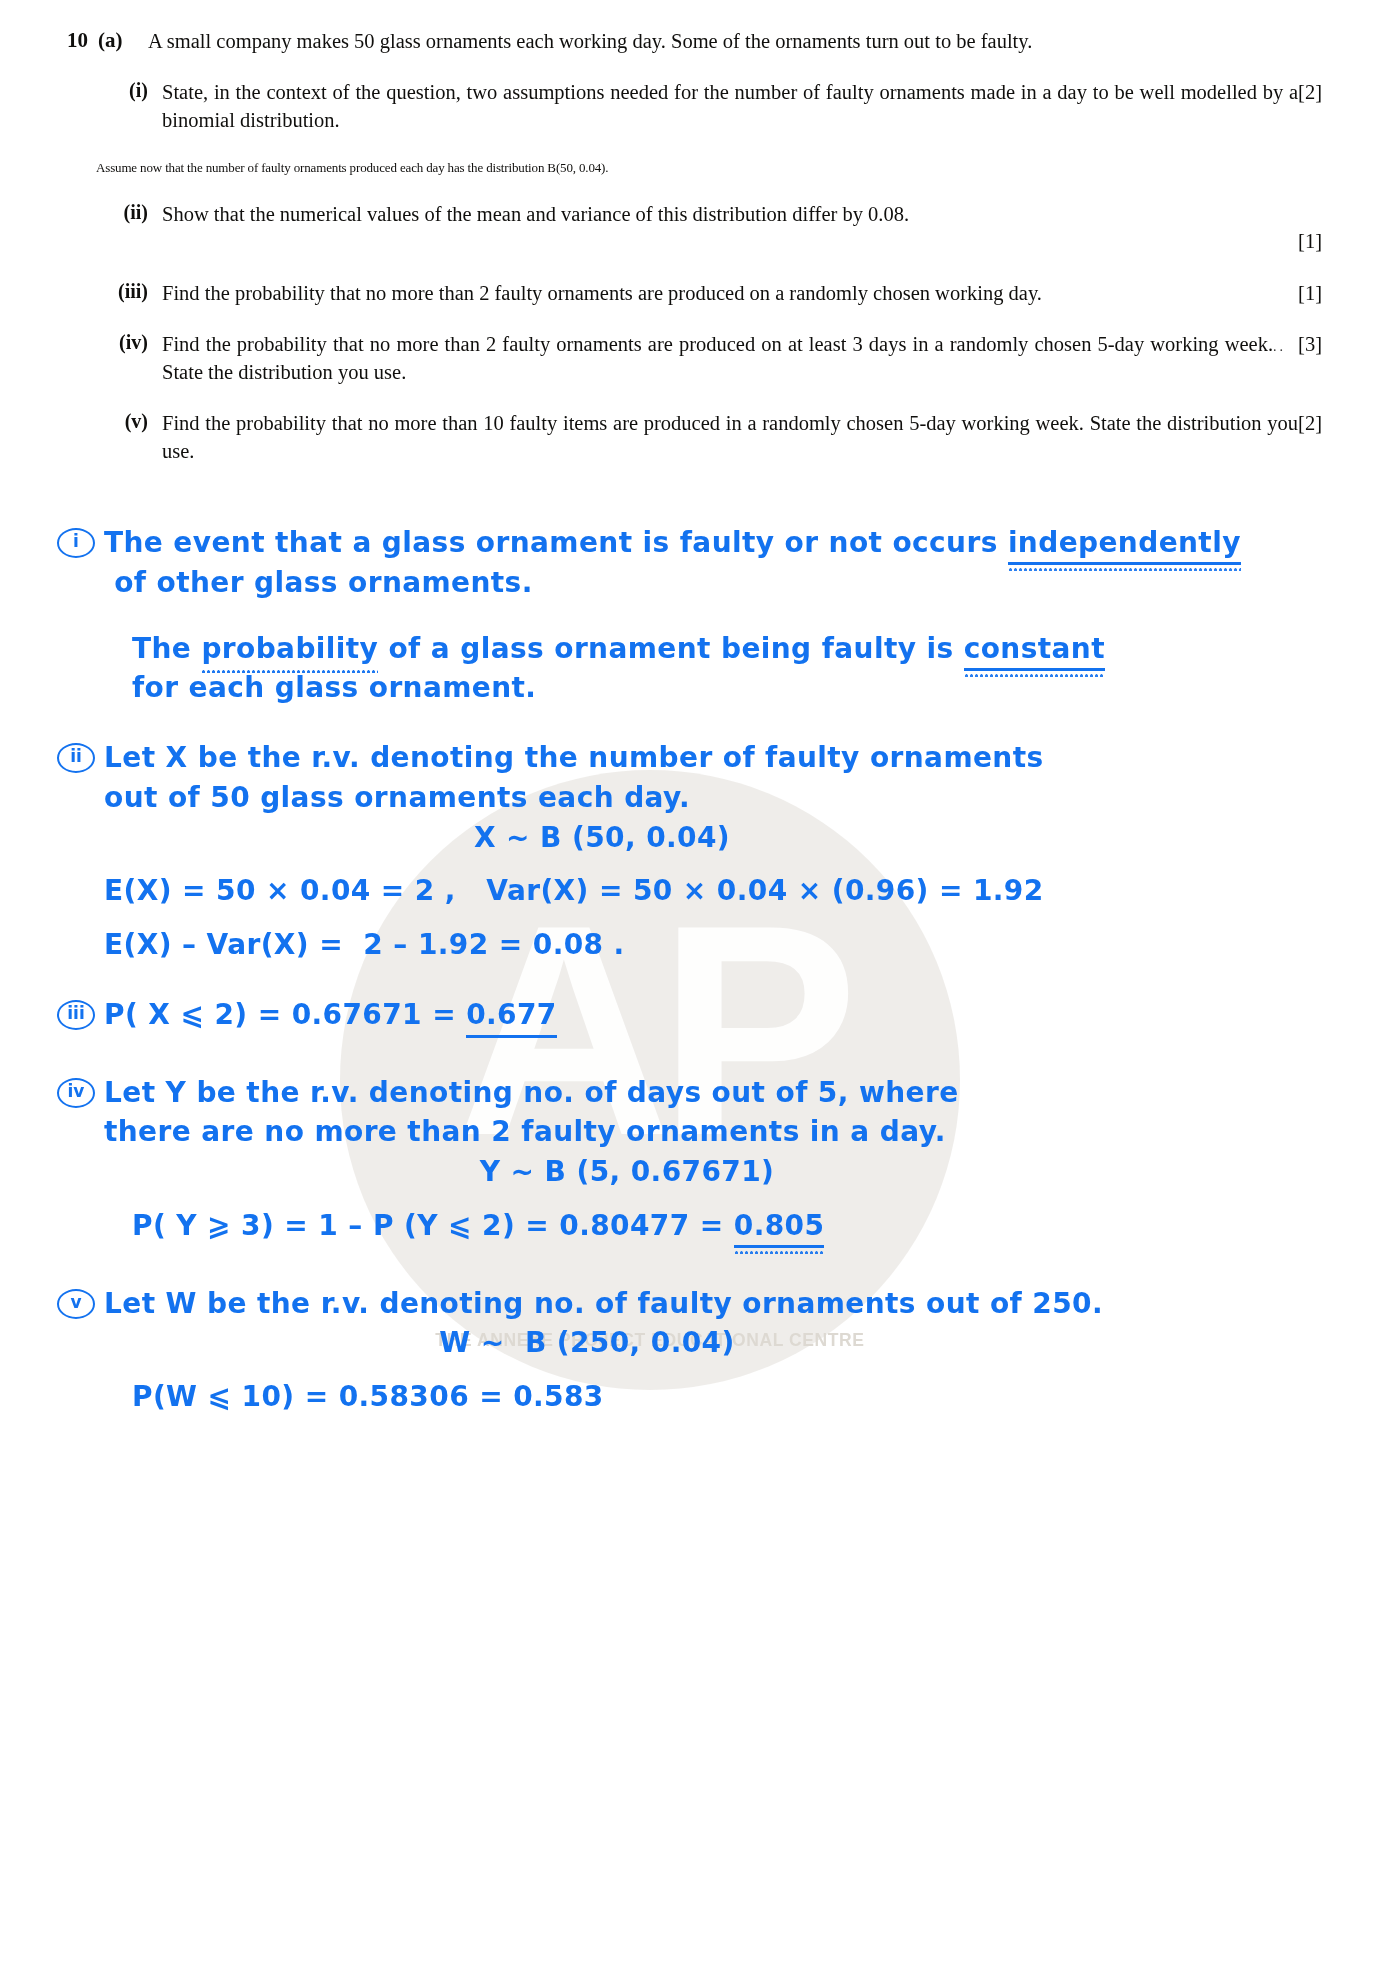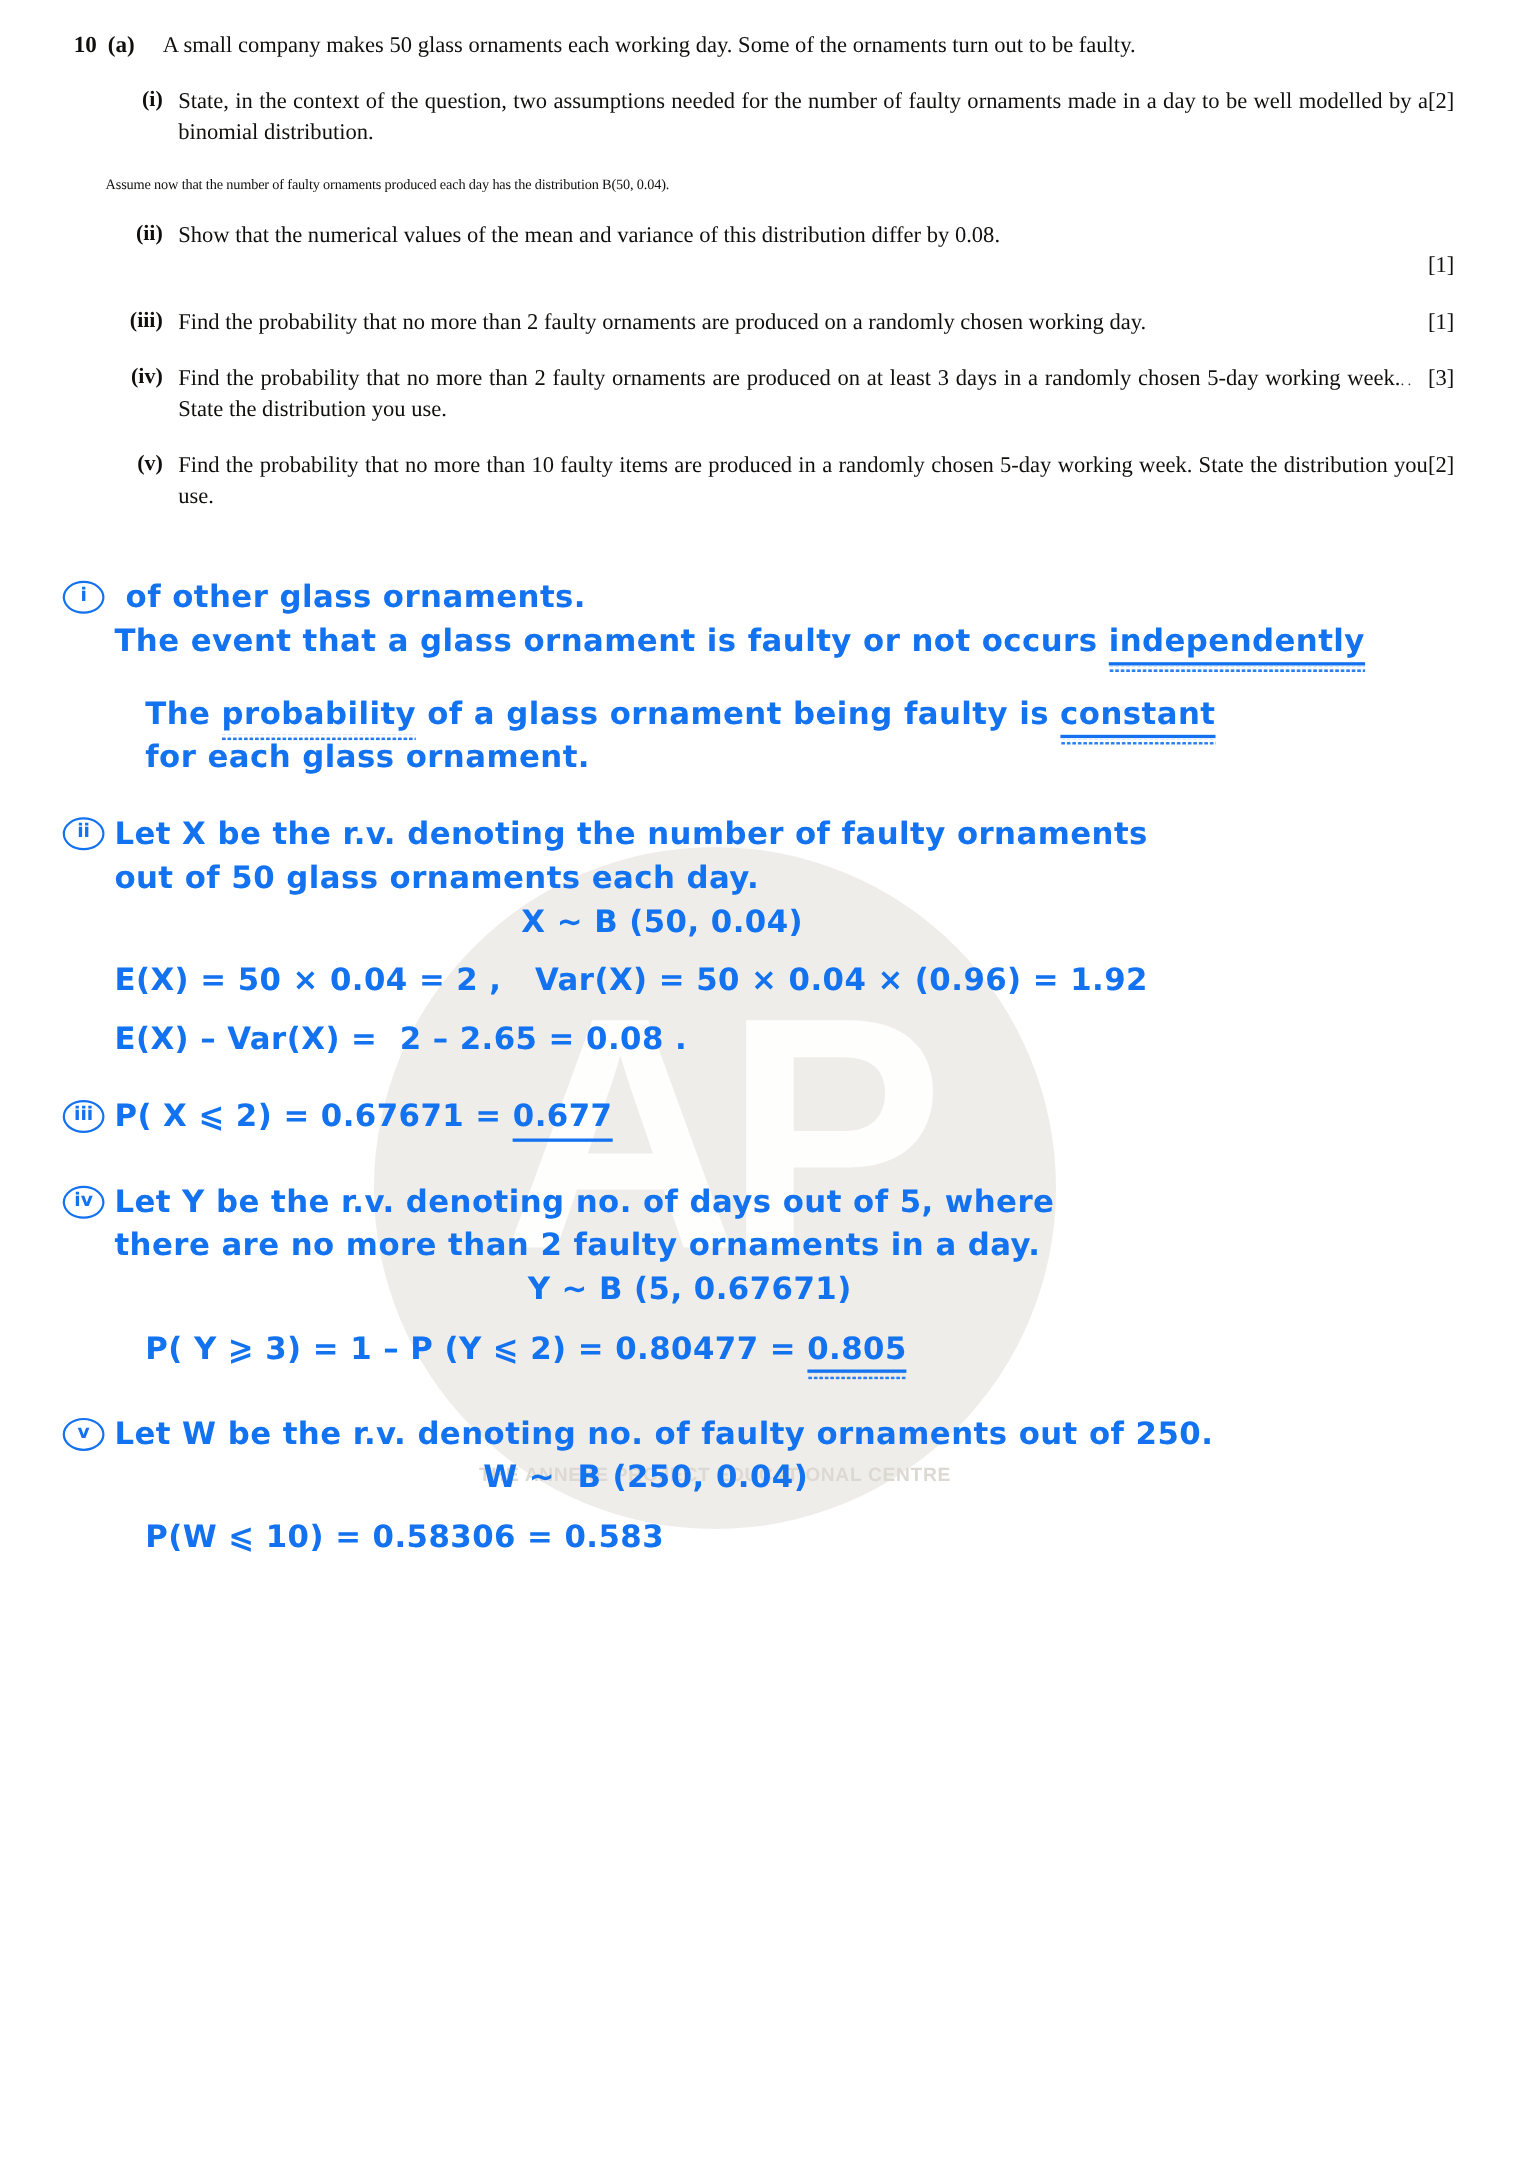--- a/index.html
+++ b/index.html
@@ -274,42 +274,42 @@
   </div>
 </div>
 
 <div id="handwritten">
 
   <div class="hw-block">
     <div class="hw-rn">
       <span class="rn-circle">i</span>
     </div>
     <div class="hw-lines">
+      <div class="hw-line"><span>The event that a glass ornament is faulty or not occurs </span><span class="u-both">independently</span></div>
       <div class="hw-line"> of other glass ornaments.</div>
-      <div class="hw-line"><span>The event that a glass ornament is faulty or not occurs </span><span class="u-both">independently</span></div>
       <div class="gap-m"></div>
       <div class="hw-line hw-pad3"><span>The </span><span class="u-wave">probability</span><span> of a glass ornament being faulty is </span><span class="u-both">constant</span></div>
       <div class="hw-line hw-pad3">for each glass ornament.</div>
     </div>
   </div>
 
   <div class="gap-m"></div>
 
   <div class="hw-block">
     <div class="hw-rn">
       <span class="rn-circle">ii</span>
     </div>
     <div class="hw-lines">
       <div class="hw-line">Let X be the r.v. denoting the number of faulty ornaments</div>
       <div class="hw-line">out of 50 glass ornaments each day.</div>
       <div class="hw-line hw-center">X ~ B (50, 0.04)</div>
       <div class="gap-s"></div>
       <div class="hw-line">E(X) = 50 × 0.04 = 2 ,   Var(X) = 50 × 0.04 × (0.96) = 1.92</div>
       <div class="gap-s"></div>
-      <div class="hw-line"><span>E(X) – Var(X) =  2 – 2.65 = 0.08 .</span></div>
+      <div class="hw-line"><span>E(X) – Var(X) =  2 – 1.92 = 0.08 .</span></div>
     </div>
   </div>
 
   <div class="gap-m"></div>
 
   <div class="hw-block">
     <div class="hw-rn">
       <span class="rn-circle">iii</span>
     </div>
     <div class="hw-lines">

